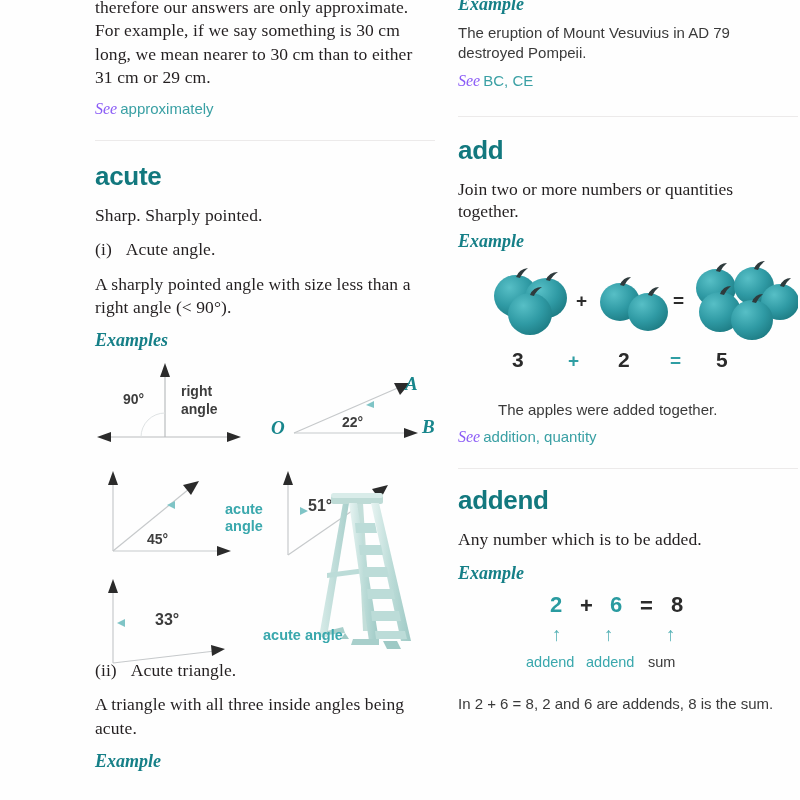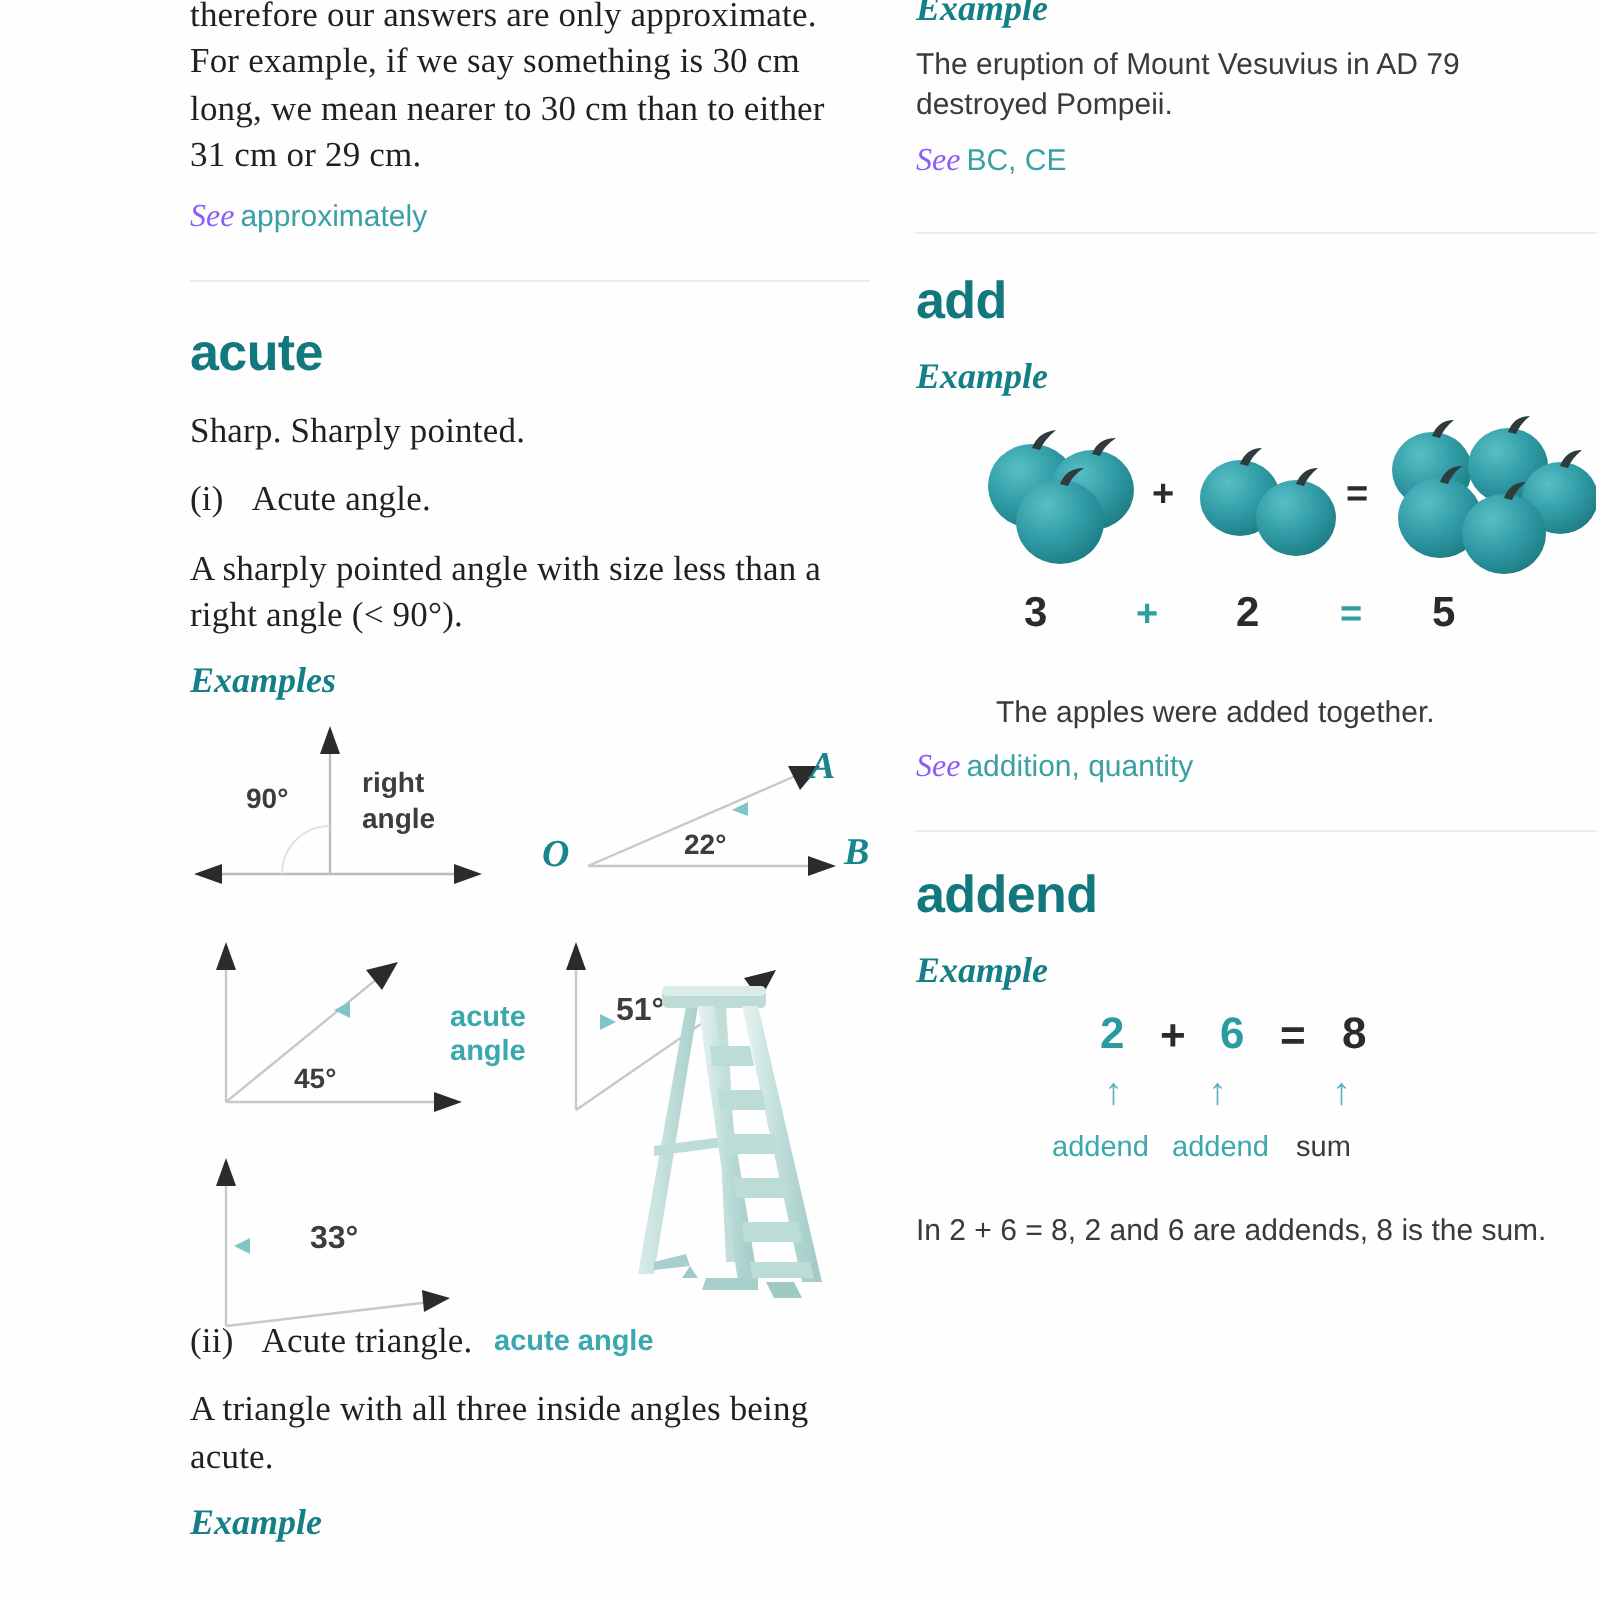--- a/index.html
+++ b/index.html
@@ -277,21 +277,21 @@
           <polygon points="72,64 94,64 96,74 73,74" fill="#bcdcd8"></polygon>
           <polygon points="76,86 100,86 102,96 77,96" fill="#bcdcd8"></polygon>
           <polygon points="80,108 106,108 108,118 81,118" fill="#bcdcd8"></polygon>
           <polygon points="84,130 112,130 114,140 85,140" fill="#bcdcd8"></polygon>
           <polygon points="88,150 118,150 120,158 89,158" fill="#bcdcd8"></polygon>
           <polygon points="66,158 64,164 92,164 92,158" fill="#a8cfcb"></polygon>
           <polygon points="56,146 58,152 40,154 40,150" fill="#a8cfcb"></polygon>
           <polygon points="58,152 54,158 62,158" fill="#9ec9c5"></polygon>
           <polygon points="96,160 100,168 114,168 110,160" fill="#9ec9c5"></polygon>
         </svg>
-        <span class="teal-cap" style="left:152px;top:268px;margin-top:36px;">acute angle</span>
+        <span class="teal-cap" style="left:168px;top:268px;">acute angle</span>
       </div>
 
 
       <div class="body-serif numbered">
         <span class="n">(ii)</span>
         <span>Acute triangle.</span>
       </div>
 
       <p class="body-serif" style="width:330px;">A triangle with all three inside angles being acute.</p>
 
@@ -309,20 +309,21 @@
       </p>
       <p class="see-line">
         <span class="see-word">See</span><span>BC, CE</span>
       </p>
     </div>
 
     <hr class="rule" style="margin-top:26px;margin-bottom:18px;">
 
     <div>
       <h2 class="headword">add</h2>
+      <p class="body-sans" style="font-family:'Liberation Serif',serif;font-size:17.5px;color:#231f20;width:320px;line-height:1.3;">Join two or more numbers or quantities together.</p>
       <p class="example-label">Example</p>
 
       <div class="apples-fig">
         <svg width="330" height="80" style="position:absolute;left:10px;top:0;">
           <defs>
             <radialGradient id="apl" cx="0.35" cy="0.3" r="0.8">
               <stop offset="0" stop-color="#57bfc6"></stop>
               <stop offset="0.55" stop-color="#2f9aa4"></stop>
               <stop offset="1" stop-color="#1b7880"></stop>
             </radialGradient>
@@ -367,20 +368,21 @@
       <p class="body-sans" style="margin-top:22px;margin-left:40px;">The apples were added together.</p>
       <p class="see-line">
         <span class="see-word">See</span><span>addition, quantity</span>
       </p>
     </div>
 
     <hr class="rule" style="margin-top:22px;margin-bottom:16px;">
 
     <div>
       <h2 class="headword">addend</h2>
+      <p class="body-serif">Any number which is to be added.</p>
       <p class="example-label">Example</p>
 
       <div class="eq-fig">
         <span class="eq-tok eq-teal" style="left:92px;top:0;">2</span>
         <span class="eq-tok eq-dark" style="left:122px;top:1px;">+</span>
         <span class="eq-tok eq-teal" style="left:152px;top:0;">6</span>
         <span class="eq-tok eq-dark" style="left:182px;top:1px;">=</span>
         <span class="eq-tok eq-dark" style="left:213px;top:0;">8</span>
 
         <span class="eq-arrow" style="left:94px;top:32px;">↑</span>

